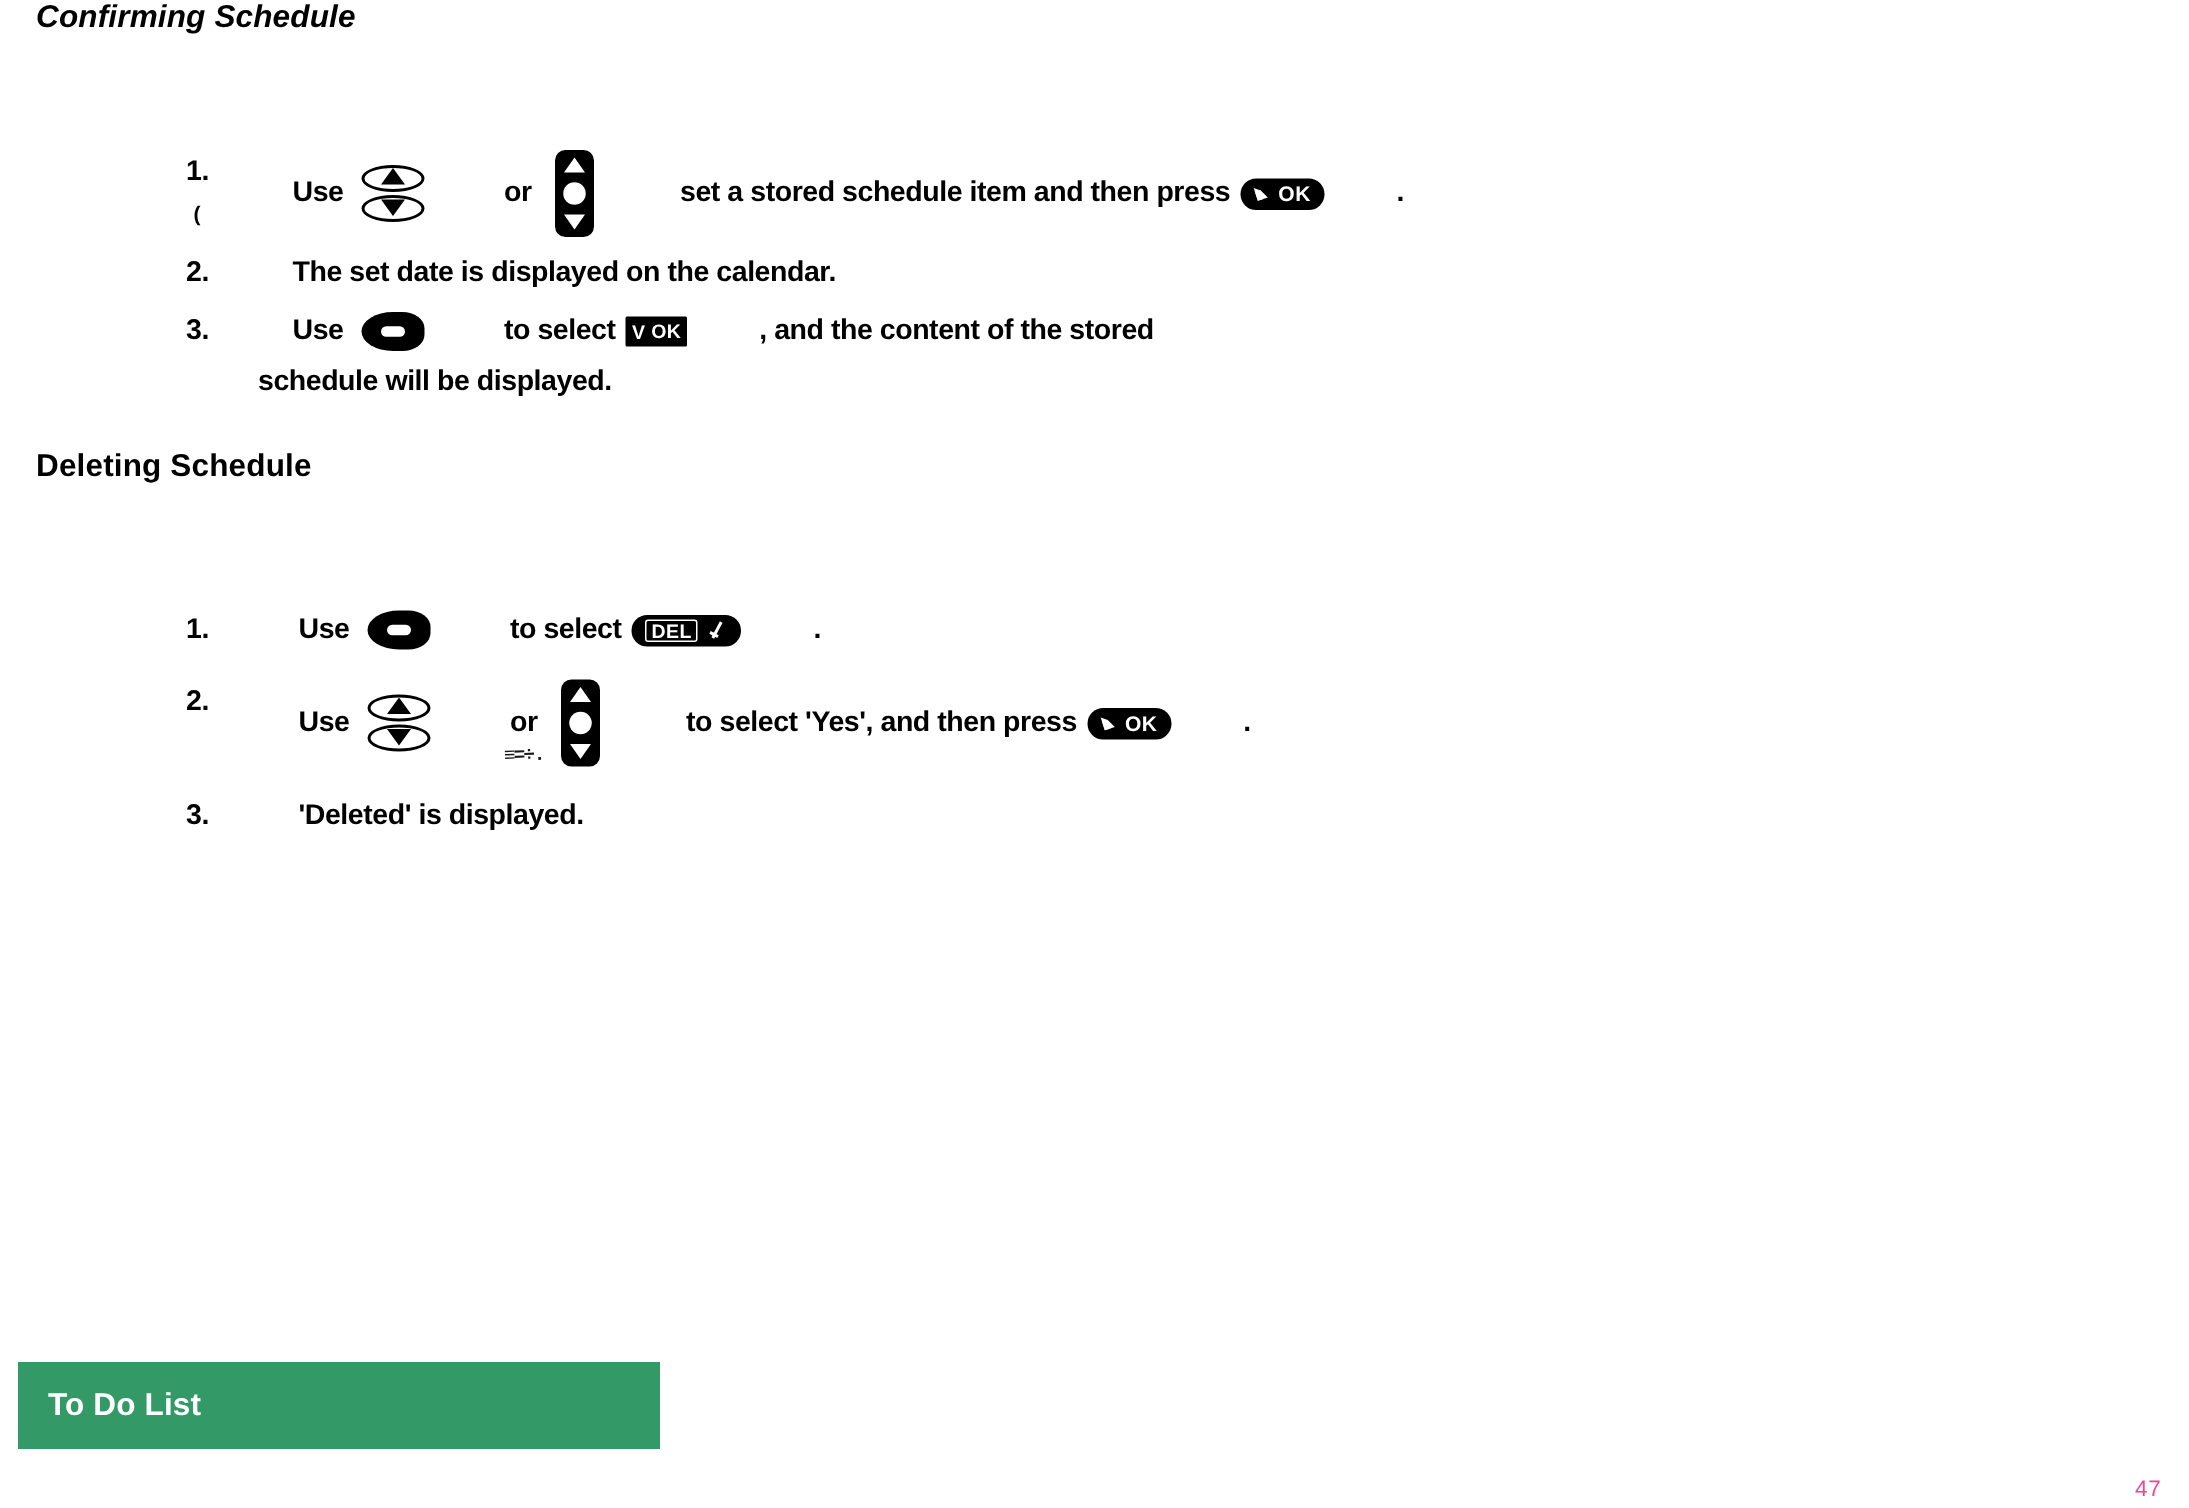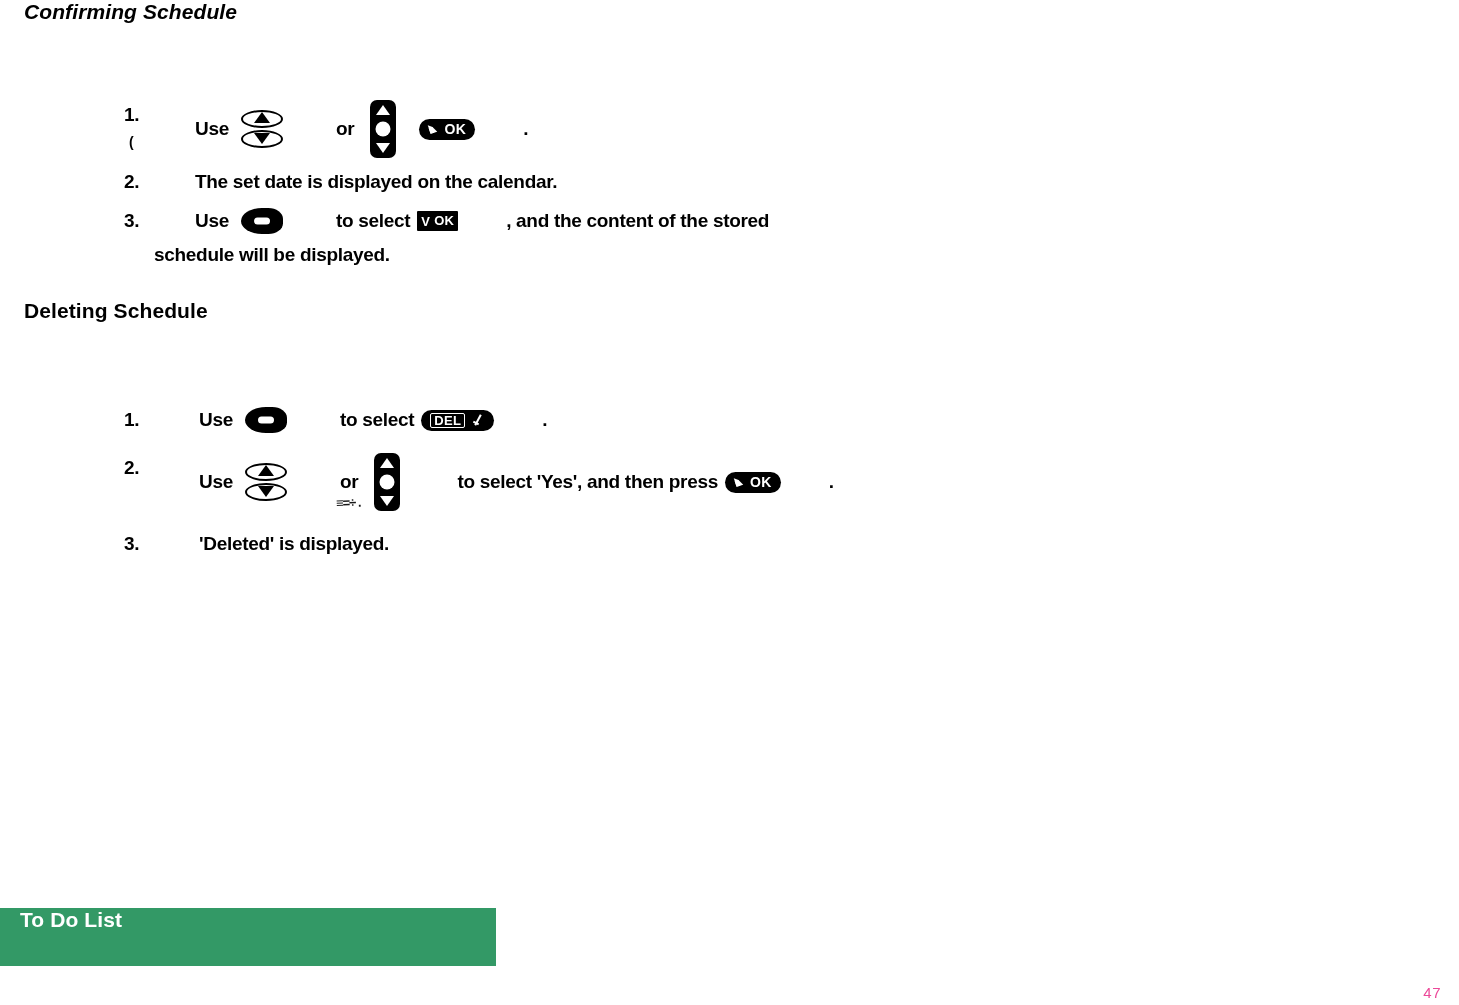--- a/index.html
+++ b/index.html
@@ -65,20 +65,21 @@
   }
   .proc-line {
     display: flex;
     align-items: center;
     flex-wrap: wrap;
   }
   .proc-line .txt { white-space: pre; margin-left: 41px; }
   .proc-sub {
     display: block;
     margin-top: 4px;
+    margin-left: 18px;
   }
 
   
   .icon-updown-ellipse {
     display: inline-block;
     width: 42px;
     height: 38px;
     position: relative;
     margin: 0 12px;
     vertical-align: middle;
@@ -301,27 +302,27 @@
     font-weight: bold;
     letter-spacing: -1px;
     transform: rotate(-2deg);
     opacity: 0.9;
     white-space: nowrap;
   }
 
   
   #todo-banner {
     position: absolute;
-    left: 0;
+    left: 12px;
     top: 908px;
-    width: 496px;
+    width: 428px;
     height: 58px;
     background: #339966;
     display: flex;
-    align-items: flex-start;
+    align-items: center;
   }
   #todo-banner .banner-label {
     color: #ffffff;
     font-size: 21px;
     font-weight: bold;
     letter-spacing: 0.1px;
     padding-left: 20px;
   }
 
   
@@ -351,20 +352,21 @@
           <span class="ell bot"></span>
           <span class="tri up"></span>
           <span class="tri down"></span>
         </span>
         <span class="txt">or</span>
         <span class="icon-rocker">
           <span class="tri up"></span>
           <span class="dot"></span>
           <span class="tri down"></span>
         </span>
+        <span class="txt">set a stored schedule item and then press</span>
         <span class="badge-pill">
           <span class="cursor-glyph"></span>
           <span class="pill-text">OK</span>
         </span>
         <span class="txt">.</span>
       </span>
     </span>
   </li>
 
   <li class="proc-item">

